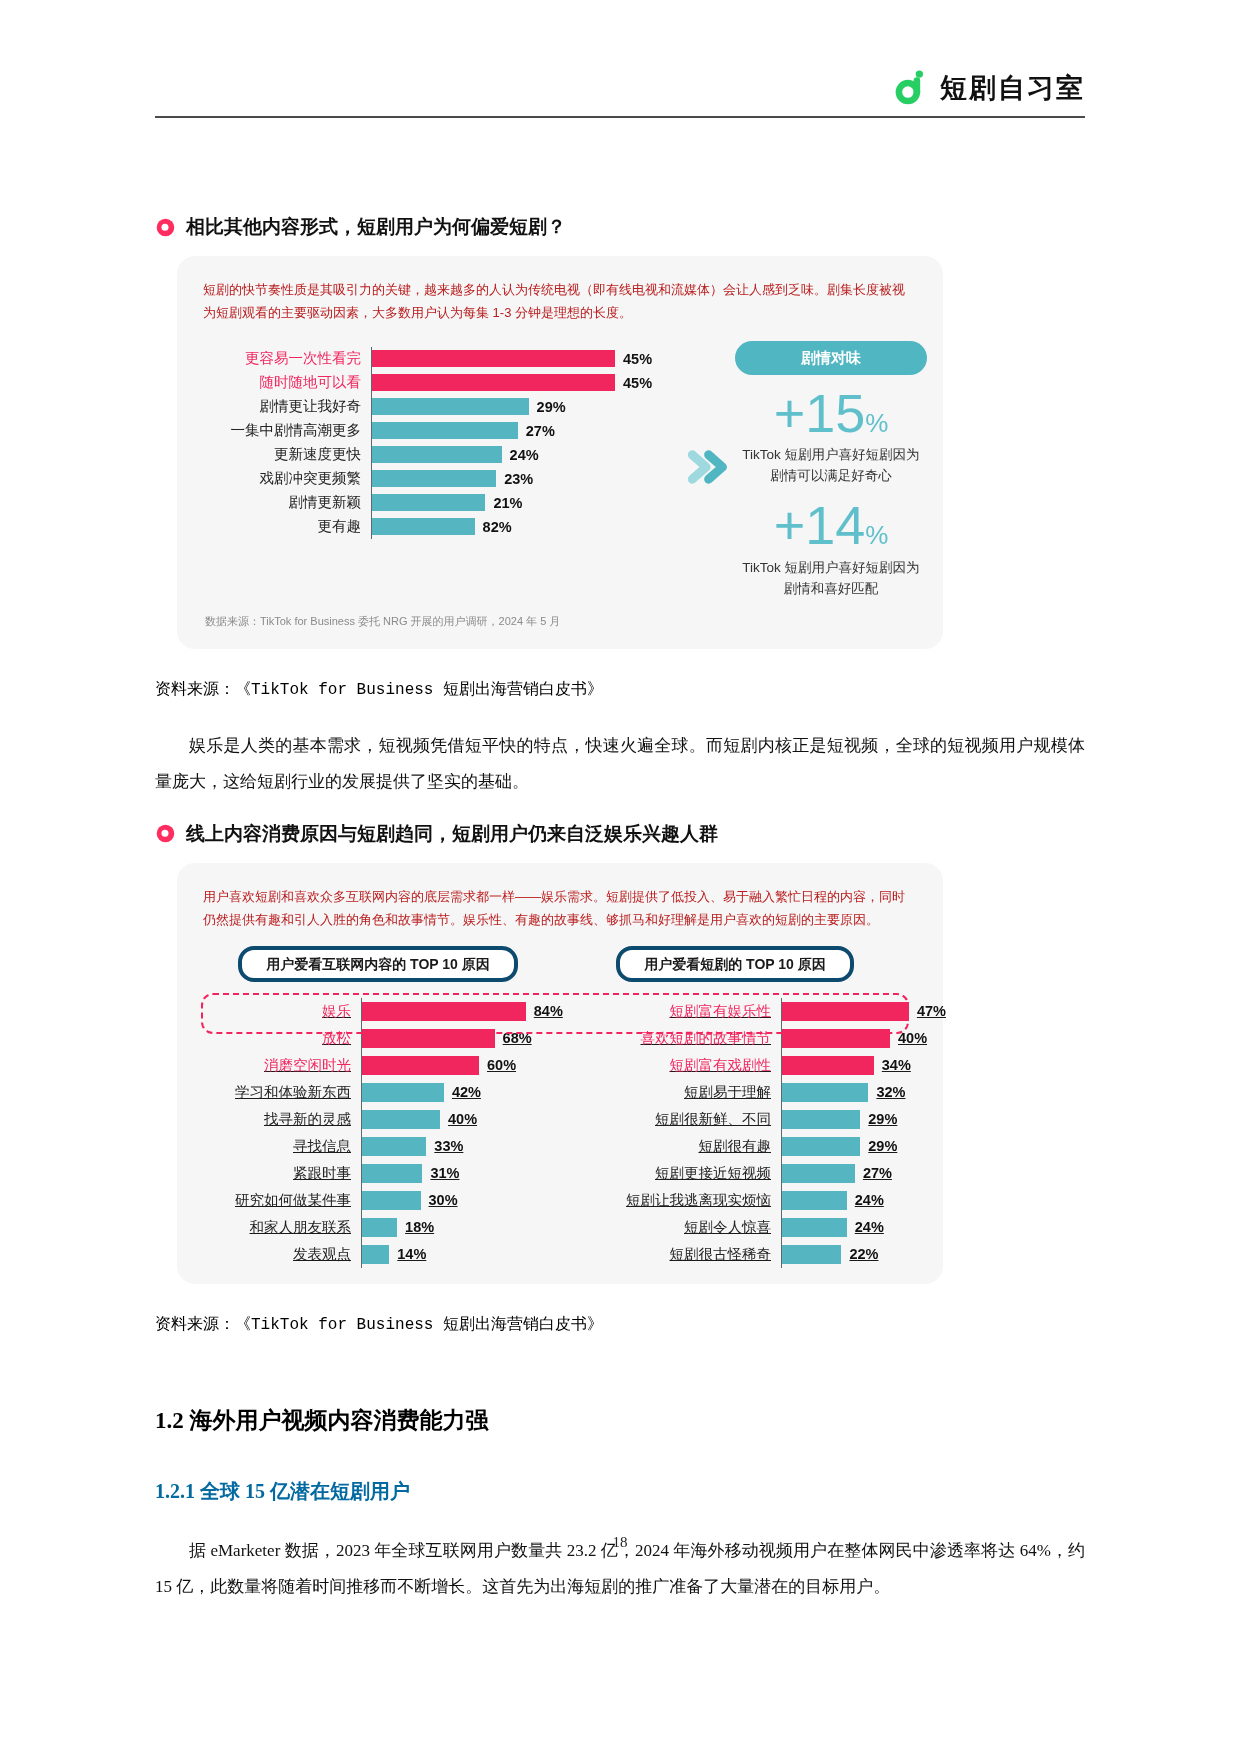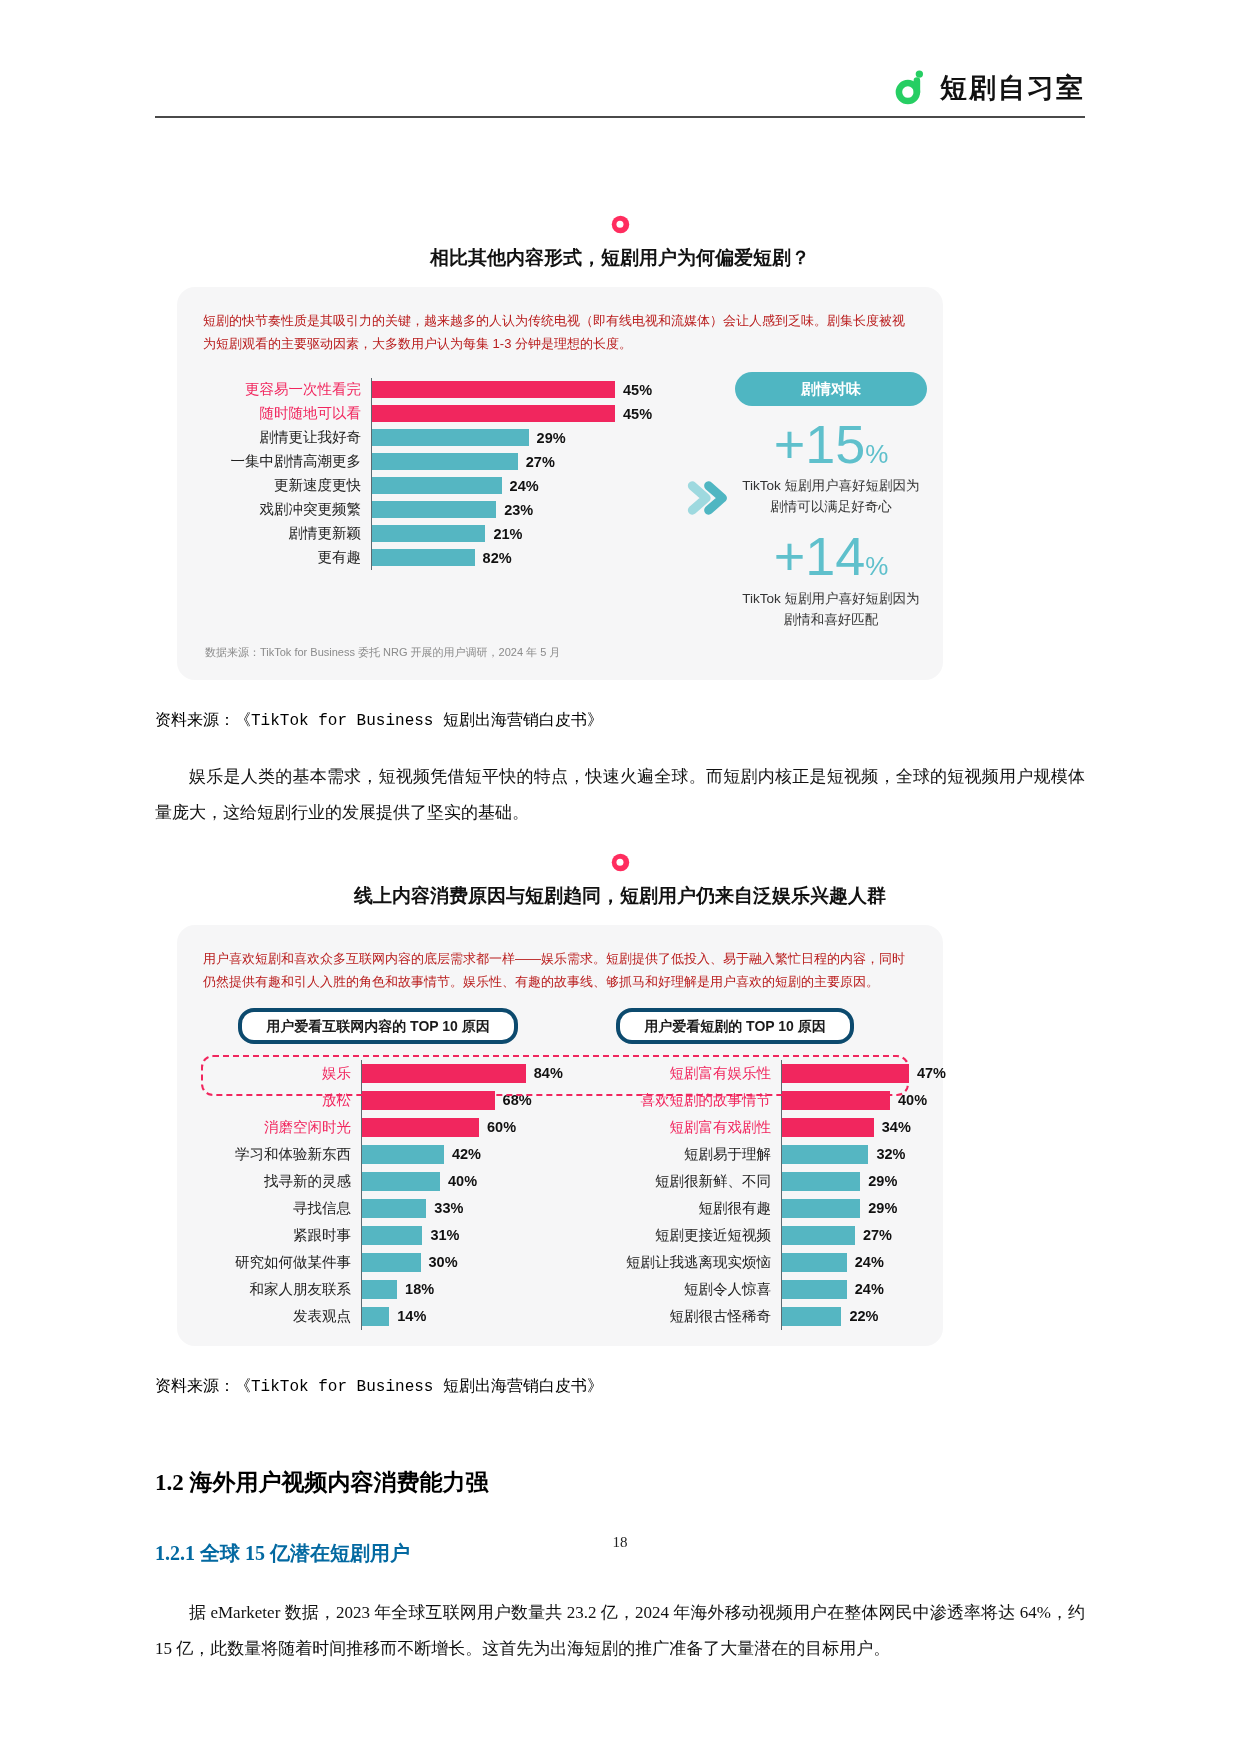--- a/index.html
+++ b/index.html
@@ -7,21 +7,21 @@
         font-family:"Liberation Sans",sans-serif;color:#1a1a1a;}
   
   header{padding:70px 155px 0 155px;}
   .logo-row{display:flex;justify-content:flex-end;align-items:center;gap:10px;}
   .logo-text{font-size:27px;font-weight:bold;letter-spacing:2px;color:#111;}
   .rule{border:none;border-top:2px solid #4a4a4a;margin:10px 0 0 0;}
   
   main{margin:0 155px;}
   .sec1{margin-top:96px;}
   .sec2{margin-top:20px;}
-  .sec-title{display:flex;align-items:center;gap:10px;flex-direction:column;}
+  .sec-title{display:flex;align-items:center;gap:10px;}
   .sec-title h2{font-size:19px;font-weight:bold;margin:0;color:#111;}
   .tiktok-icon{width:21px;height:21px;display:inline-block;flex:none;}
   
   .card{background:#f6f6f7;border-radius:18px;margin:16px 0 0 22px;width:766px;
         padding:22px 26px 16px 26px;box-sizing:border-box;}
   .card-desc{font-size:13px;line-height:1.8;color:#b91c1c;margin:0 0 14px 0;}
   .card-src{font-size:11px;color:#8b8b8b;margin:14px 0 4px 2px;}
   .ref{font-family:"Liberation Mono","DejaVu Sans Mono",monospace;font-size:16px;
        color:#000;margin:30px 0 0 0;}
   .body-p{font-family:"Liberation Serif","DejaVu Serif",serif;font-size:17px;line-height:2.15;
@@ -52,21 +52,21 @@
   .pill-cell{flex:none;text-align:center;}
   .pill-cell.left{width:350px;}
   .pill-cell.right{width:364px;}
   .pill{display:inline-block;border:4px solid #0c4a6e;border-radius:16px;background:#fff;
         font-size:14px;font-weight:bold;padding:0 24px;line-height:28px;white-space:nowrap;}
   .charts-wrap{position:relative;display:flex;}
   .dash-box{position:absolute;left:-2px;right:8px;top:-5px;height:37px;
             border:2px dashed #F1265E;border-radius:12px;pointer-events:none;}
   .chart2L{width:350px;flex:none;}
   .chart2R{width:364px;flex:none;}
-  .chart2L .bar-row,.chart2R .bar-row{height:27px;}
+  .chart2L .bar-row,.chart2R .bar-row{height:27px;text-decoration:underline;}
   .chart2L .bar,.chart2R .bar{height:19px;}
   .chart2L .bar-label{width:148px;}
   .chart2R .bar-label{width:218px;}
   
   .h12{font-size:23px;font-weight:bold;color:#000;margin:70px 0 0 0;
        font-family:"Liberation Serif","DejaVu Serif",serif;}
   .h121{font-size:20px;font-weight:bold;color:#0369a1;margin:42px 0 0 0;
         font-family:"Liberation Serif","DejaVu Serif",serif;}
   footer{position:absolute;top:1534px;left:0;right:0;text-align:center;
          font-size:15px;color:#222;font-family:Liberation Serif, serif;}

